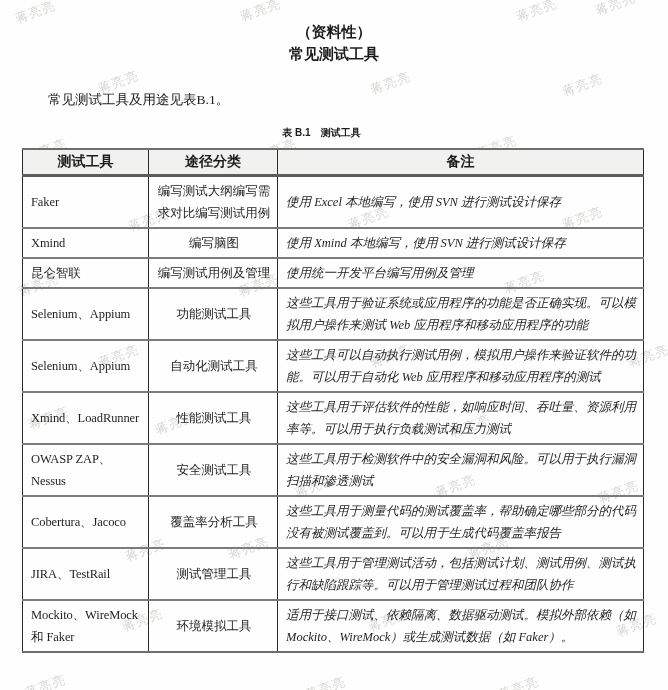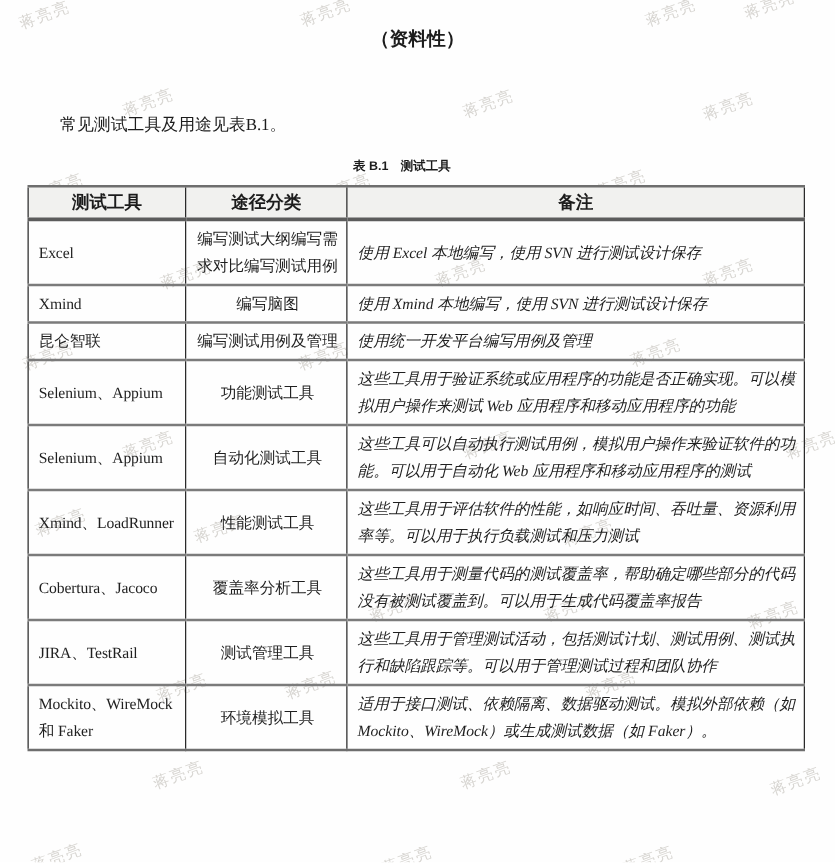--- a/index.html
+++ b/index.html
@@ -125,20 +125,21 @@
       <span class="wm" style="left: 122px; top: 612px; color: rgb(215, 213, 209);">蒋亮亮</span>
       <span class="wm" style="left: 368px; top: 612px; color: rgb(215, 213, 209);">蒋亮亮</span>
       <span class="wm" style="left: 616px; top: 617px; color: rgb(215, 213, 209);">蒋亮亮</span>
       <span class="wm" style="left: 25px; top: 678px; color: rgb(215, 213, 209);">蒋亮亮</span>
       <span class="wm" style="left: 305px; top: 680px; color: rgb(215, 213, 209);">蒋亮亮</span>
       <span class="wm" style="left: 498px; top: 680px; color: rgb(215, 213, 209);">蒋亮亮</span>
     </div>
 
   <div class="titles">
     <div>（资料性）</div>
+    <div>常见测试工具</div>
   </div>
 
   <div class="intro">常见测试工具及用途见表B.1。</div>
 
   <div class="caption">表 B.1　测试工具</div>
 
   <table class="tools">
     <colgroup>
       <col style="width:126px">
       <col style="width:129px">
@@ -146,21 +147,21 @@
     </colgroup>
     <thead>
       <tr>
         <th>测试工具</th>
         <th>途径分类</th>
         <th>备注</th>
       </tr>
     </thead>
     <tbody>
         <tr>
-      <td class="col-tool">Excel</td>
+      <td class="col-tool">Faker</td>
       <td class="col-cat">编写测试大纲编写需求对比编写测试用例</td>
       <td class="col-rem">使用 Excel 本地编写，使用 SVN 进行测试设计保存</td>
     </tr>
         <tr>
       <td class="col-tool">Xmind</td>
       <td class="col-cat">编写脑图</td>
       <td class="col-rem">使用 Xmind 本地编写，使用 SVN 进行测试设计保存</td>
     </tr>
         <tr>
       <td class="col-tool">昆仑智联</td>
@@ -176,20 +177,25 @@
       <td class="col-tool">Selenium、Appium</td>
       <td class="col-cat">自动化测试工具</td>
       <td class="col-rem">这些工具可以自动执行测试用例，模拟用户操作来验证软件的功能。可以用于自动化 Web 应用程序和移动应用程序的测试</td>
     </tr>
         <tr>
       <td class="col-tool">Xmind、LoadRunner</td>
       <td class="col-cat">性能测试工具</td>
       <td class="col-rem">这些工具用于评估软件的性能，如响应时间、吞吐量、资源利用率等。可以用于执行负载测试和压力测试</td>
     </tr>
         <tr>
+      <td class="col-tool">OWASP ZAP、Nessus</td>
+      <td class="col-cat">安全测试工具</td>
+      <td class="col-rem">这些工具用于检测软件中的安全漏洞和风险。可以用于执行漏洞扫描和渗透测试</td>
+    </tr>
+        <tr>
       <td class="col-tool">Cobertura、Jacoco</td>
       <td class="col-cat">覆盖率分析工具</td>
       <td class="col-rem">这些工具用于测量代码的测试覆盖率，帮助确定哪些部分的代码没有被测试覆盖到。可以用于生成代码覆盖率报告</td>
     </tr>
         <tr>
       <td class="col-tool">JIRA、TestRail</td>
       <td class="col-cat">测试管理工具</td>
       <td class="col-rem">这些工具用于管理测试活动，包括测试计划、测试用例、测试执行和缺陷跟踪等。可以用于管理测试过程和团队协作</td>
     </tr>
         <tr>

